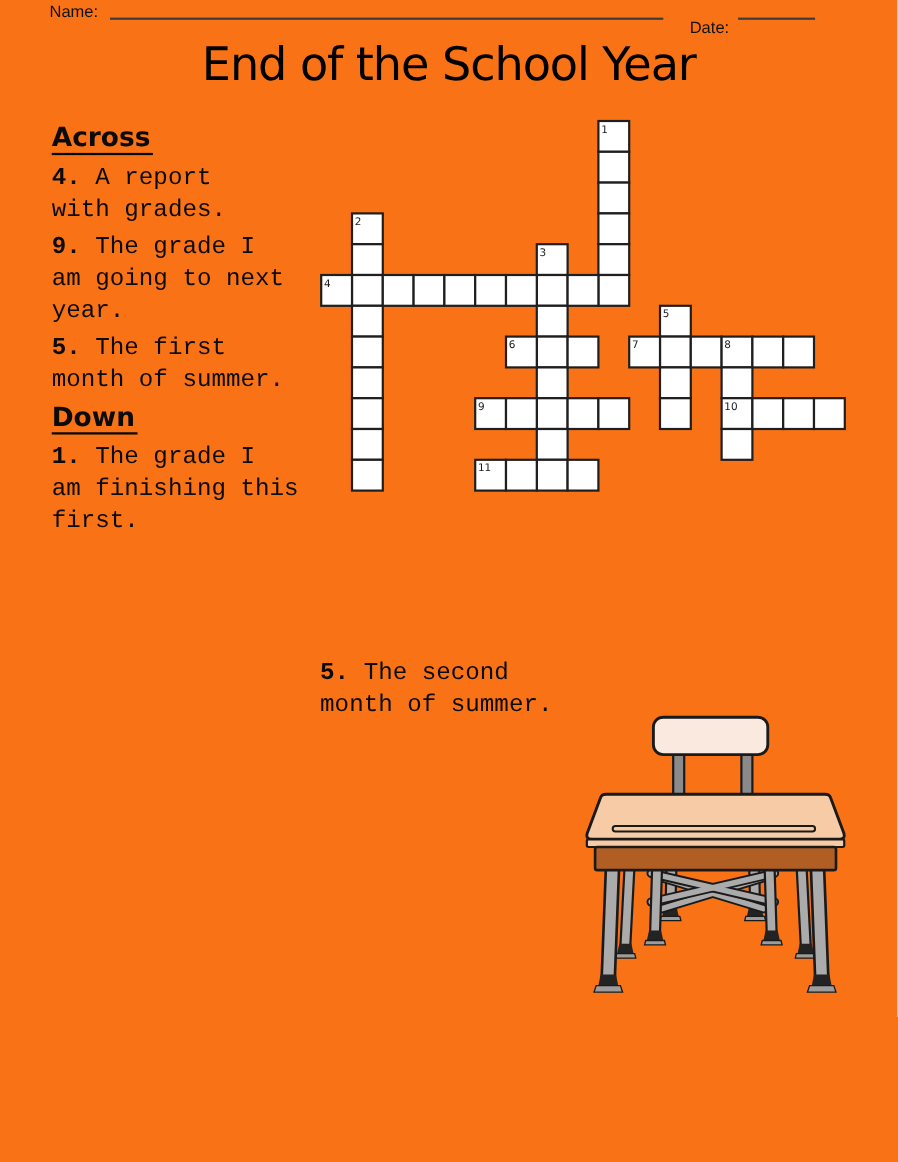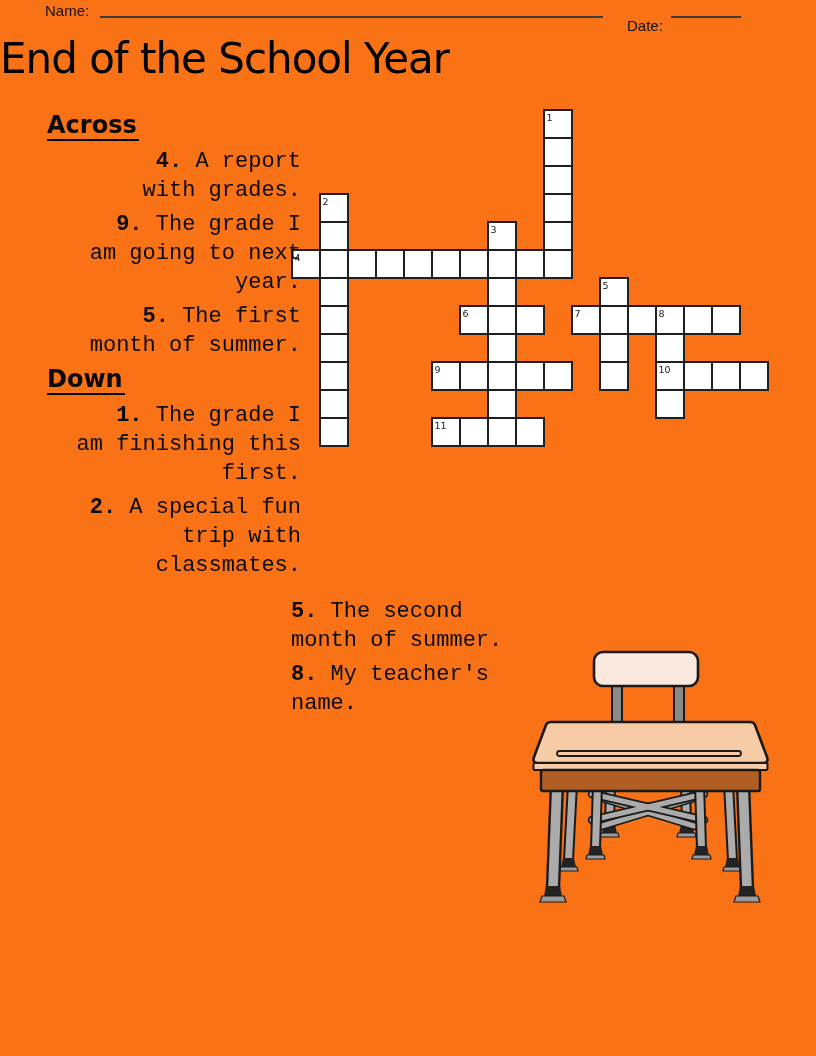--- a/index.html
+++ b/index.html
@@ -13,30 +13,30 @@
             font-family:"Liberation Sans", sans-serif; font-size:15px; color:#111; }
   .name-label { position:absolute; left:45px; top:2px; }
   .name-blank { position:absolute; left:100px; top:0; width:503px; height:16px;
                 border-bottom:2px solid #3c3c3c; }
   .date-label { position:absolute; left:627px; top:2px;margin-top:15px; }
   .date-blank { position:absolute; left:671px; top:0; width:70px; height:16px;
                 border-bottom:2px solid #3c3c3c; }
 
   
   h1.title { position:absolute; left:0; top:34px; width:816px; margin:0;
-             font-size:42px; line-height:50px; font-weight:500;
+             text-align:center; font-size:42px; line-height:50px; font-weight:500;
              letter-spacing:-1px; color:#000; }
 
   
   #crossword { position:absolute; left:290px; top:108px; }
   .cell-num { font-family:"DejaVu Sans", sans-serif; font-size:9.5px; fill:#1a1a1a; }
 
   
   .clues { position:absolute; font-size:22px; line-height:29px; color:#0b0b0b; }
-  .clues-left { left:47px; top:111px; width:254px;text-align:right; }
+  .clues-left { left:47px; top:111px; width:254px; }
   .clues-mid  { left:291px; top:597px; width:252px; }
   .clue-heading { display:table; margin:0 0 6px 0; font-size:24px; line-height:28px;
                   font-weight:bold; border-bottom:2.5px solid #000; padding:0 2px 0 0; }
   p.clue { margin:0 0 5px 0;font-family:Liberation Mono, monospace; }
   .clue-num { font-weight:bold; }
   .clue-text { white-space:pre-line; }
 
   
   #desk { position:absolute; left:520px; top:630px; }
   .brace-outline { stroke:#1a1a1a; stroke-width:8.5; stroke-linecap:round; }
@@ -130,30 +130,25 @@
 with grades.</span></p>
     <p class="clue"><span class="clue-num">9.</span> <span class="clue-text">The grade I
 am going to next
 year.</span></p>
     <p class="clue"><span class="clue-num">5.</span> <span class="clue-text">The first
 month of summer.</span></p>
     <h2 class="clue-heading">Down</h2>
     <p class="clue"><span class="clue-num">1.</span> <span class="clue-text">The grade I
 am finishing this
 first.</span></p>
-    <p class="clue"><span class="clue-num">2.</span> <span class="clue-text">A special fun
-trip with
-classmates.</span></p>
   </div>
 
   <div class="clues clues-mid">
     <p class="clue"><span class="clue-num">5.</span> <span class="clue-text">The second
 month of summer.</span></p>
-    <p class="clue"><span class="clue-num">8.</span> <span class="clue-text">My teacher's
-name.</span></p>
   </div>
 
   <svg id="desk" width="260" height="280" viewBox="0 0 260 280">
 
     <rect x="92" y="54" width="10" height="42" stroke-width="2" fill="#8A8A8A" stroke="#1A1A1A"></rect>
     <rect x="154" y="54" width="10" height="42" stroke-width="2" fill="#8A8A8A" stroke="#1A1A1A"></rect>
 
     <rect x="74" y="22" width="104" height="34" rx="9" stroke-width="2.6" fill="#FAE9DE" stroke="#1A1A1A"></rect>
 
     <polygon points="86,154 95,154 94,196 85,196" stroke-width="2" fill="#ABABAB" stroke="#1A1A1A"></polygon>

